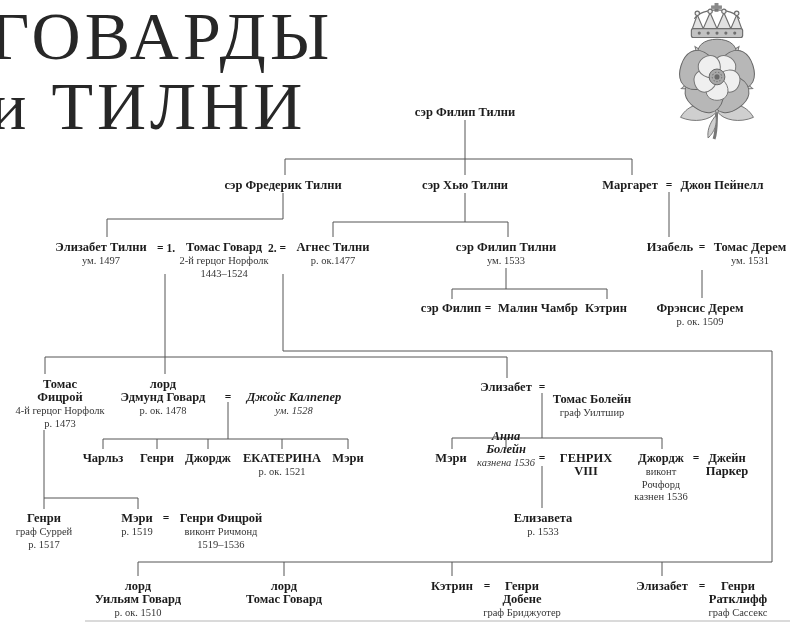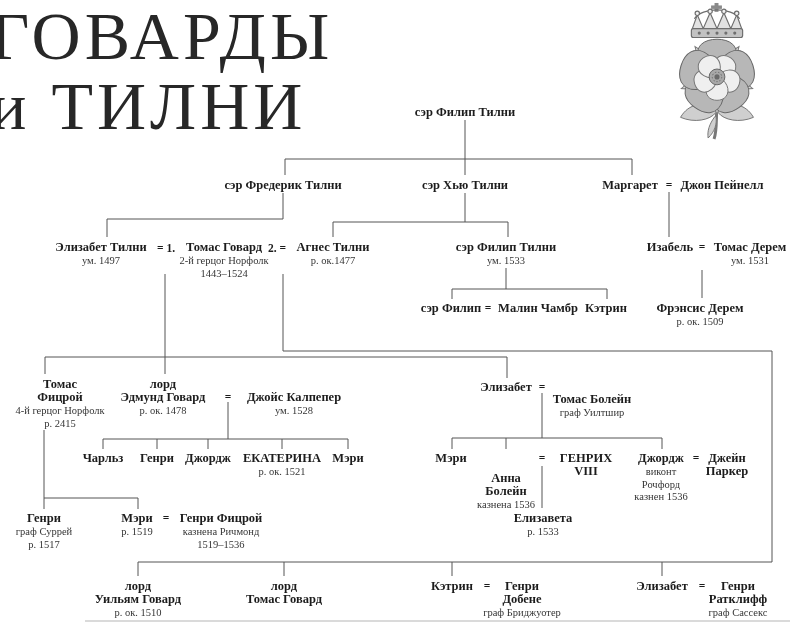--- a/index.html
+++ b/index.html
@@ -181,29 +181,29 @@
         <div class="nm">Кэтрин</div>
       </div>
       <div class="node" style="left: 700px; top: 302px;">
         <div class="nm">Фрэнсис Дерем</div>
         <div class="sub">р. ок. 1509</div>
       </div>
       <div class="node" style="left: 44px; top: 378px; padding-left: 32px;">
         <div class="nm">Томас</div>
         <div class="nm">Фицрой</div>
         <div class="sub">4-й герцог Норфолк</div>
-        <div class="sub">р. 2415</div>
+        <div class="sub">р. 1473</div>
       </div>
       <div class="node" style="left: 163px; top: 378px;">
         <div class="nm">лорд</div>
         <div class="nm">Эдмунд Говард</div>
         <div class="sub">р. ок. 1478</div>
       </div>
       <div class="node eq" style="left: 228px; top: 391px;">=</div>
-      <div class="node" style="left: 294px; top: 391px;">
+      <div class="node" style="left: 294px; top: 391px; font-style: italic;">
         <div class="nm">Джойс Калпепер</div>
         <div class="sub">ум. 1528</div>
       </div>
       <div class="node" style="left: 506px; top: 381px;">
         <div class="nm">Элизабет</div>
       </div>
       <div class="node eq" style="left: 542px; top: 381px;">=</div>
       <div class="node" style="left: 592px; top: 381px; margin-top: 12px;">
         <div class="nm">Томас Болейн</div>
         <div class="sub">граф Уилтшир</div>
@@ -220,21 +220,21 @@
       <div class="node" style="left: 282px; top: 452px;">
         <div class="nm">ЕКАТЕРИНА</div>
         <div class="sub">р. ок. 1521</div>
       </div>
       <div class="node" style="left: 348px; top: 452px;">
         <div class="nm">Мэри</div>
       </div>
       <div class="node" style="left: 451px; top: 452px;">
         <div class="nm">Мэри</div>
       </div>
-      <div class="node" style="left: 506px; top: 472px;">
+      <div class="node" style="left: 506px; top: 430px; font-style: italic;">
         <div class="nm">Анна</div>
         <div class="nm">Болейн</div>
         <div class="sub">казнена 1536</div>
       </div>
       <div class="node eq" style="left: 542px; top: 452px;">=</div>
       <div class="node" style="left: 586px; top: 452px;">
         <div class="nm">ГЕНРИХ</div>
         <div class="nm">VIII</div>
       </div>
       <div class="node" style="left: 661px; top: 452px;">
@@ -253,21 +253,21 @@
         <div class="sub">граф Суррей</div>
         <div class="sub">р. 1517</div>
       </div>
       <div class="node" style="left: 137px; top: 512px;">
         <div class="nm">Мэри</div>
         <div class="sub">р. 1519</div>
       </div>
       <div class="node eq" style="left: 166px; top: 512px;">=</div>
       <div class="node" style="left: 221px; top: 512px;">
         <div class="nm">Генри Фицрой</div>
-        <div class="sub">казнена Ричмонд</div>
+        <div class="sub">виконт Ричмонд</div>
         <div class="sub">1519–1536</div>
       </div>
       <div class="node" style="left: 543px; top: 512px;">
         <div class="nm">Елизавета</div>
         <div class="sub">р. 1533</div>
       </div>
       <div class="node" style="left: 138px; top: 580px;">
         <div class="nm">лорд</div>
         <div class="nm">Уильям Говард</div>
         <div class="sub">р. ок. 1510</div>

